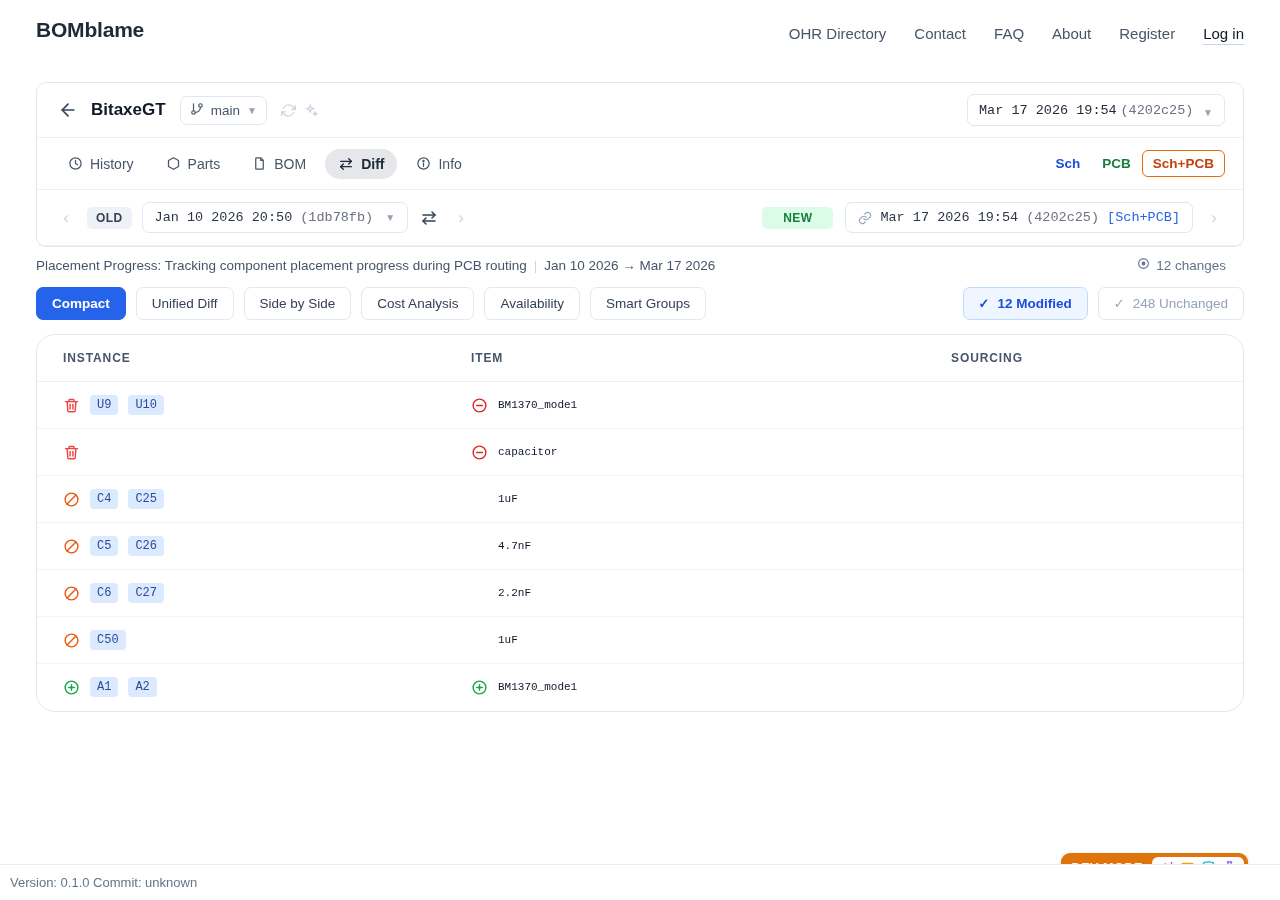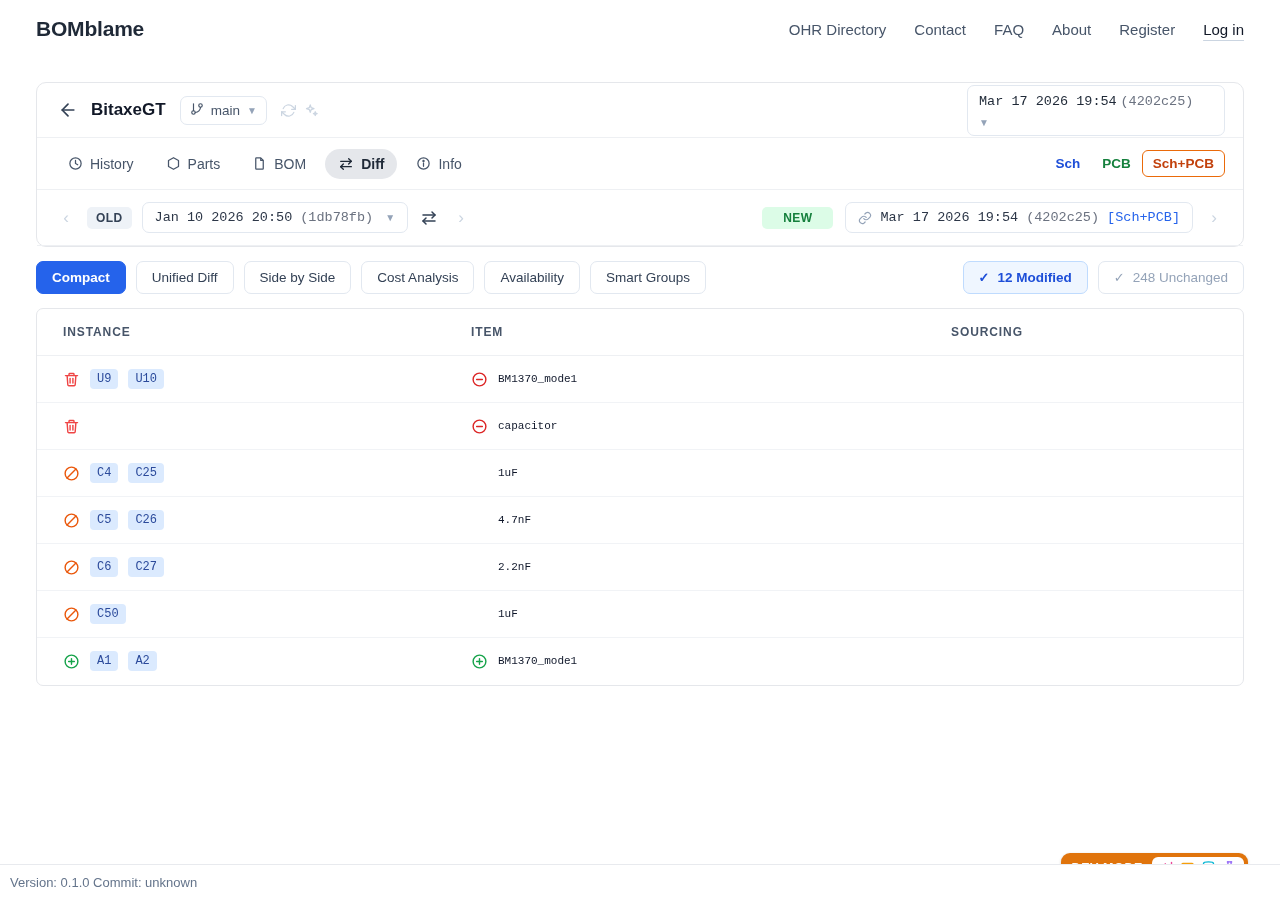--- a/index.html
+++ b/index.html
@@ -8,22 +8,22 @@
     background: #ffffff;
     font-family: "Liberation Sans", sans-serif;
     color: #2d3748;
     overflow: hidden;
   }
   .mono { font-family: "Liberation Mono", monospace; }
 
   
   .topnav {
     height: 58px;
-    display: flex; align-items: center;
-    padding: 0 36px;
+    display: flex; align-items: flex-end;
+    padding: 16px 36px;
     gap: 34px;
   }
   .brand {
     font-size: 21px; font-weight: bold; color: #1f2937;
     letter-spacing: -0.2px;
   }
   .navlinks {
     margin-left: auto;
     display: flex; align-items: center; gap: 28px;
   }
@@ -66,28 +66,27 @@
     border: 1px solid #e2e8f0; border-radius: 7px;
     padding: 5px 9px;
     font-size: 13.5px; color: #475569;
     cursor: pointer;
   }
   .branch-pill .chev { color: #94a3b8; font-size: 10px; }
   .hdr-icons { display: flex; align-items: center; gap: 8px; margin-left: 14px; }
   .hdr-icon { color: #cbd5e1; cursor: pointer; display:flex; }
   .commit-select {
     margin-left: auto;
-    display: flex; align-items: flex-start; gap: 8px;
+    display: flex; align-items: flex-end; gap: 8px;
     border: 1px solid #e2e8f0; border-radius: 7px;
     padding: 7px 11px;
     font-size: 13.5px;
     cursor: pointer;
     min-width: 258px;
     justify-content: space-between;
-    flex-direction: column;
   }
   .commit-select .ctext { color: #1f2937; }
   .commit-select .csha { color: #6b7280; }
   .commit-select .chev { color: #94a3b8; font-size: 10px; }
 
   
   .tabrow {
     display: flex; align-items: center;
     height: 52px;
     padding: 0 18px;
@@ -188,21 +187,21 @@
     border: 1px solid #e2e8f0; border-radius: 7px;
     cursor: pointer; background:#fff;
   }
   .chip.on { background: #eff6ff; border-color: #bfdbfe; color: #1d4ed8; font-weight: bold; }
   .chip.off { color: #94a3b8; }
   .chip .ck { font-size: 13px; }
 
   
   .tablecard {
     border: 1px solid #e5e7eb;
-    border-radius: 7px;
+    border-radius: 19px;
     overflow: hidden;
     background: #fff;
   }
   table { width: 100%; border-collapse: collapse; table-layout: fixed; }
   thead th {
     text-align: left;
     font-size: 12px; font-weight: bold; letter-spacing: .9px;
     color: #475569;
     padding: 16px 14px;
     border-bottom: 1px solid #eef0f3;
@@ -408,20 +407,34 @@
         <span class="mono">Mar 17 2026 19:54</span>
         <span class="mono csha">(4202c25)</span>
         <span class="mono tagblue">[Sch+PCB]</span>
       </div>
       <div class="navarrow" style="margin-left:10px">›</div>
     </div>
   </div>
 </div>
 
 <div style="margin: 0 36px;">
+  <div class="descrow">
+    <span class="desc-left">Placement Progress: Tracking component placement progress during PCB routing</span>
+    <span class="desc-sep">|</span>
+    <span>Jan 10 2026 → Mar 17 2026</span>
+    <span class="changes">
+      <span>
+        <svg width="13" height="13" viewBox="0 0 24 24" fill="none" stroke="currentColor" stroke-width="2">
+            <circle cx="12" cy="12" r="9"></circle>
+            <circle cx="12" cy="12" r="2.6" fill="currentColor"></circle>
+          </svg>
+      </span>
+      <span>12 changes</span>
+    </span>
+  </div>
 
   <div class="moderow">
     <button class="mbtn active">Compact</button>
     <button class="mbtn">Unified Diff</button>
     <button class="mbtn">Side by Side</button>
     <button class="mbtn">Cost Analysis</button>
     <button class="mbtn">Availability</button>
     <button class="mbtn">Smart Groups</button>
     <div class="chips">
       <div class="chip on">

